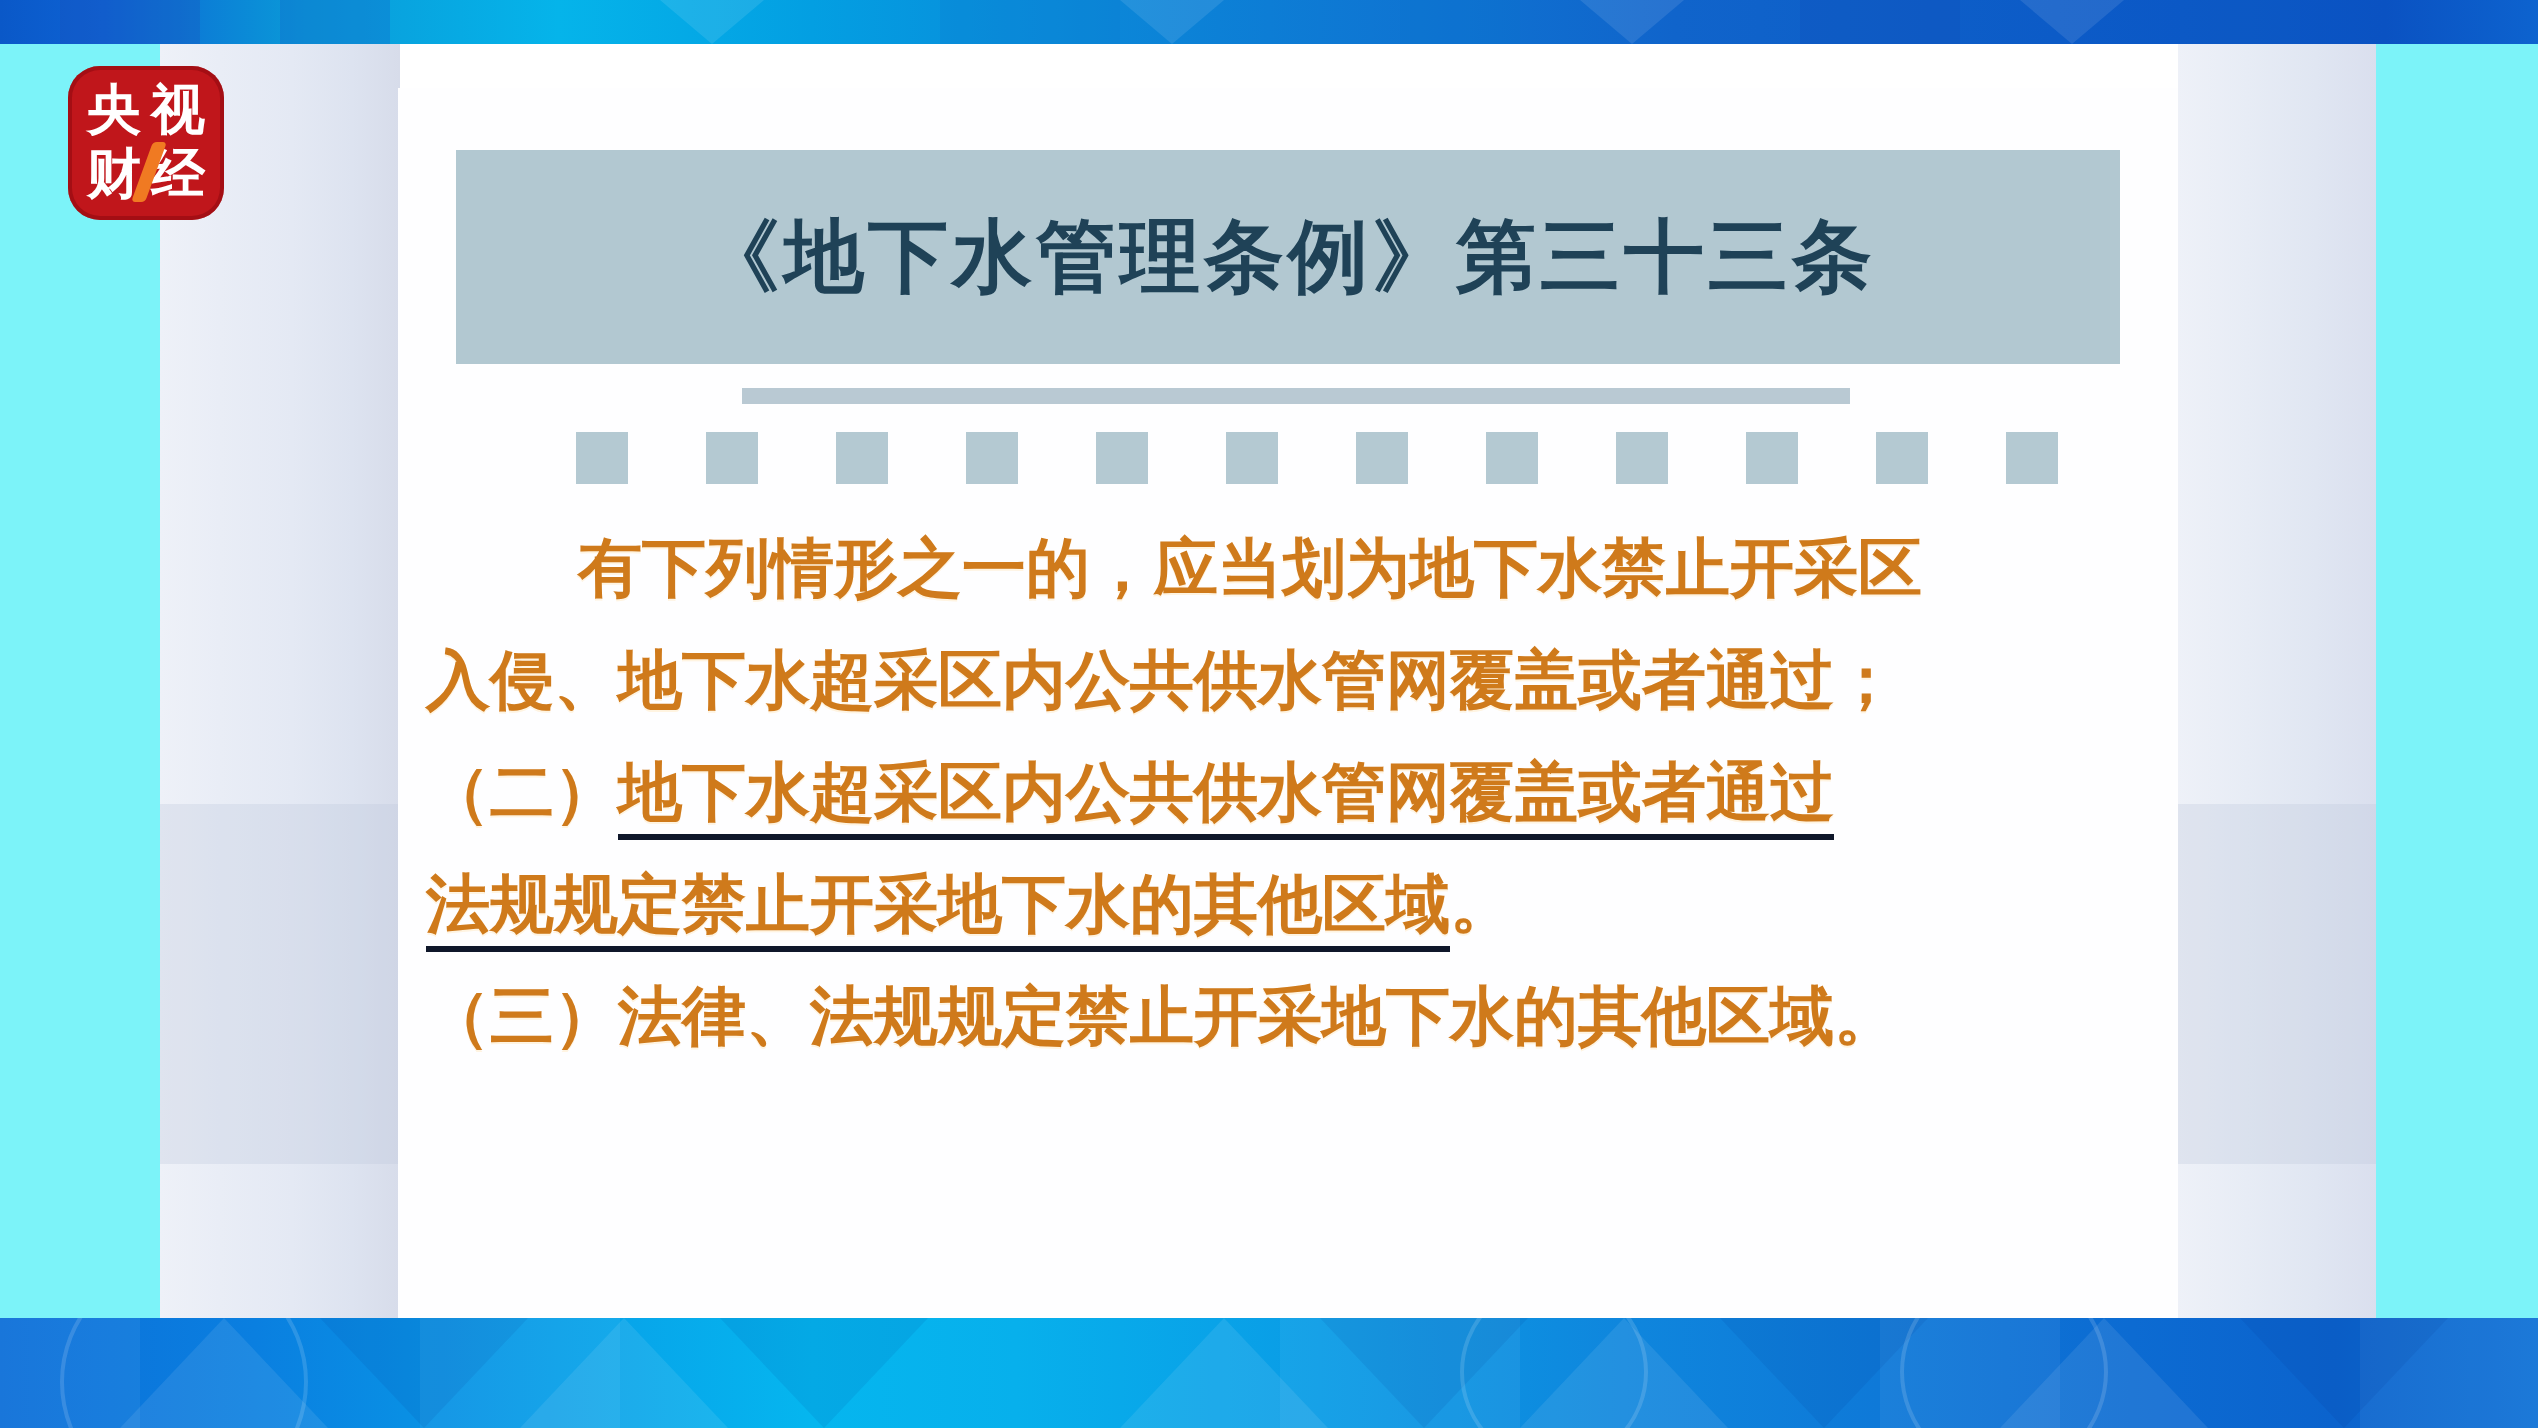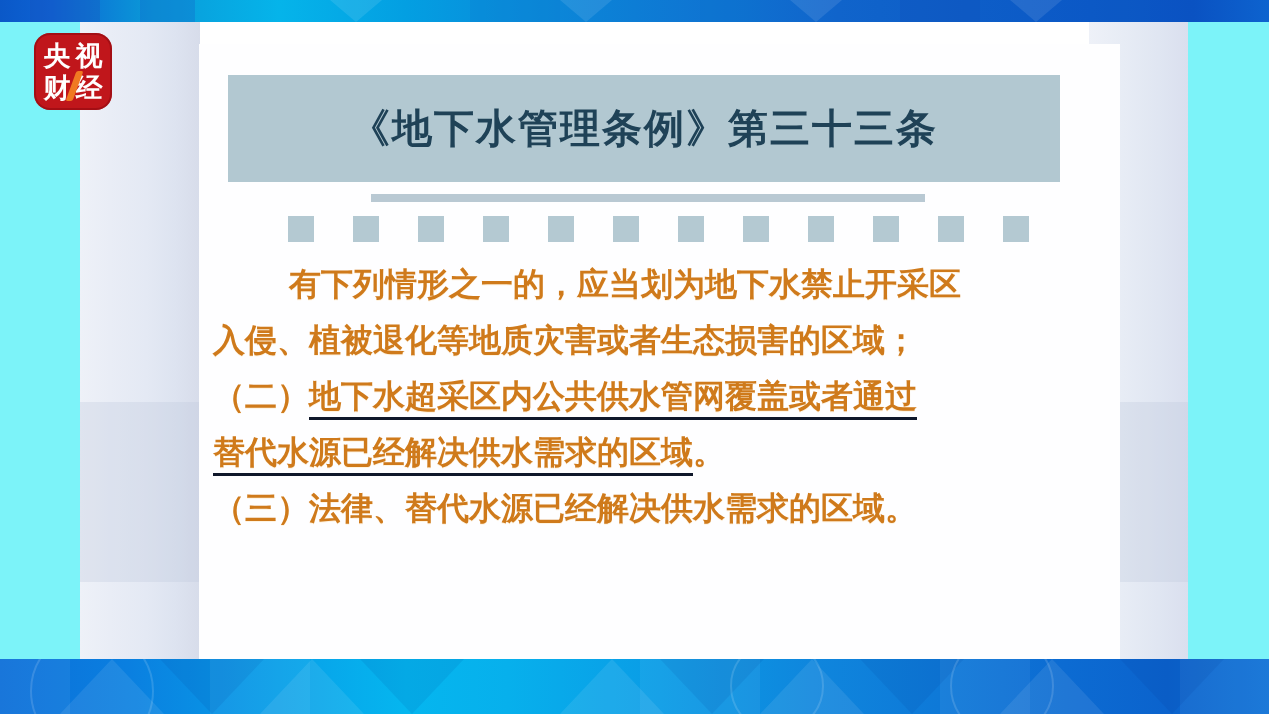--- a/index.html
+++ b/index.html
@@ -139,21 +139,20 @@
   }
 
   
   .card {
     position: absolute;
     left: 199px;
     top: 44px;
     width: 890px;
     height: 615px;
     background: #fefeff;
-    padding-left: 31px;
   }
 
   
   .title-banner {
     position: absolute;
     left: 29px;
     top: 31px;
     width: 832px;
     height: 107px;
     background: #b2c8d1;
@@ -308,30 +307,30 @@
       <div class="sq" style="left:585px"></div>
       <div class="sq" style="left:650px"></div>
       <div class="sq" style="left:715px"></div>
     </div>
 
     <div class="body-text">
       <div class="line indent">
         <span>有下列情形之一的，应当划为地下水禁止开采区</span>
       </div>
       <div class="line">
-        <span>入侵、植被退化等地质灾害或者生态损害的区域；</span>
+        <span>入侵、地下水超采区内公共供水管网覆盖或者通过；</span>
       </div>
       <div class="line">
         <span>（二）</span><span class="u">地下水超采区内公共供水管网覆盖或者通过</span>
       </div>
       <div class="line">
-        <span class="u">替代水源已经解决供水需求的区域</span><span>。</span>
+        <span class="u">法规规定禁止开采地下水的其他区域</span><span>。</span>
       </div>
       <div class="line">
-        <span>（三）法律、替代水源已经解决供水需求的区域。</span>
+        <span>（三）法律、法规规定禁止开采地下水的其他区域。</span>
       </div>
     </div>
   </div>
 
   <div class="logo">
     <div class="logo-inner">
       <span class="logo-ch">央</span>
       <span class="logo-ch">视</span>
       <span class="logo-ch">财</span>
       <span class="logo-ch">经</span>

